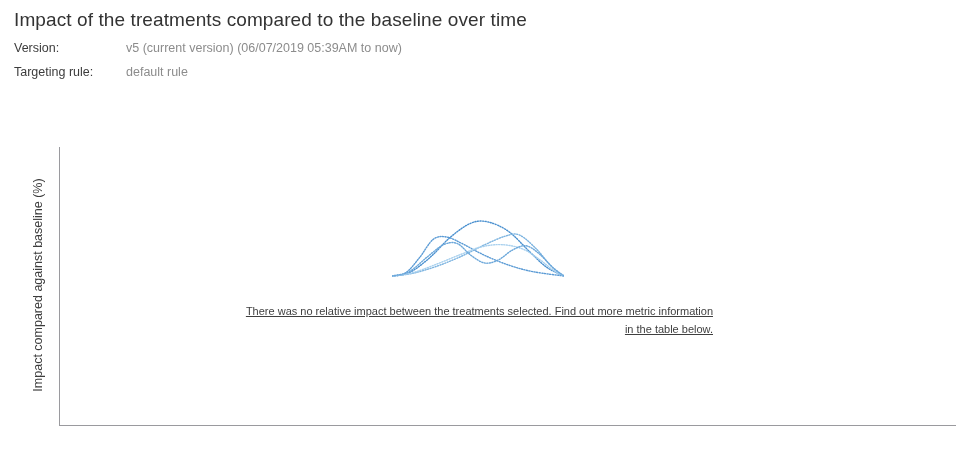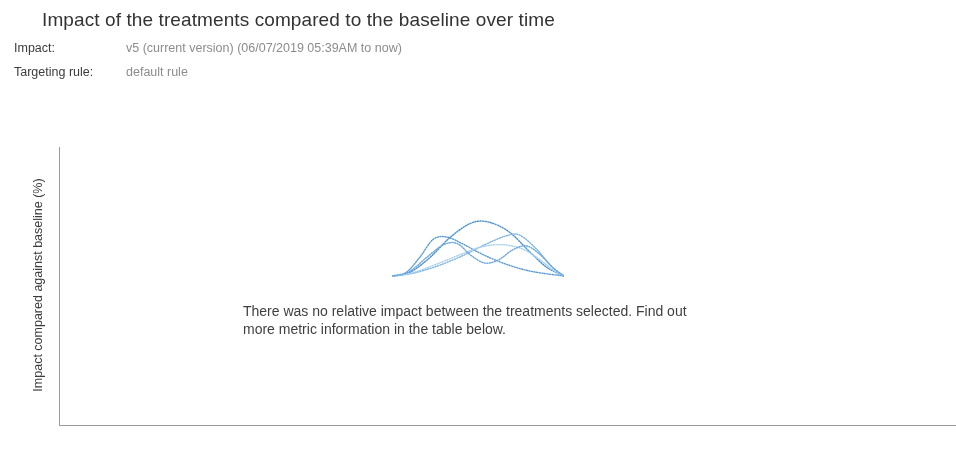--- a/index.html
+++ b/index.html
@@ -23,21 +23,20 @@
     top: 8px;
     width: 900px;
   }
   #page-title {
     font-size: 19px;
     line-height: 24px;
     font-weight: 400;
     color: #333333;
     letter-spacing: 0.1px;
     white-space: nowrap;
-    margin-left: 28px;
   }
   .meta-row {
     display: flex;
     align-items: baseline;
     margin-top: 8px;
     font-size: 12.5px;
     line-height: 16px;
   }
   .meta-label {
     color: #3c3c3c;
@@ -100,34 +99,35 @@
     display: flex;
     flex-direction: column;
     align-items: center;
   }
   #empty-illustration {
     display: block;
   }
   #empty-message {
     margin-top: 18px;
     width: 470px;
-    text-align: left;
-    font-size: 14px;
+    text-align: right;
+    font-size: 11px;
     line-height: 18px;
     color: #3f3f3f;
+    text-decoration: underline;
   }
 </style>
 </head>
 <body>
 
 <div id="header-block">
   <div id="page-title">Impact of the treatments compared to the baseline over time</div>
 
   <div class="meta-row" id="version-row">
-    <span class="meta-label">Impact:</span>
+    <span class="meta-label">Version:</span>
     <span class="meta-value">v5 (current version) (06/07/2019 05:39AM to now)</span>
   </div>
 
   <div class="meta-row" id="targeting-row">
     <span class="meta-label">Targeting rule:</span>
     <span class="meta-value">default rule</span>
   </div>
 </div>
 
 <div id="chart-area">

